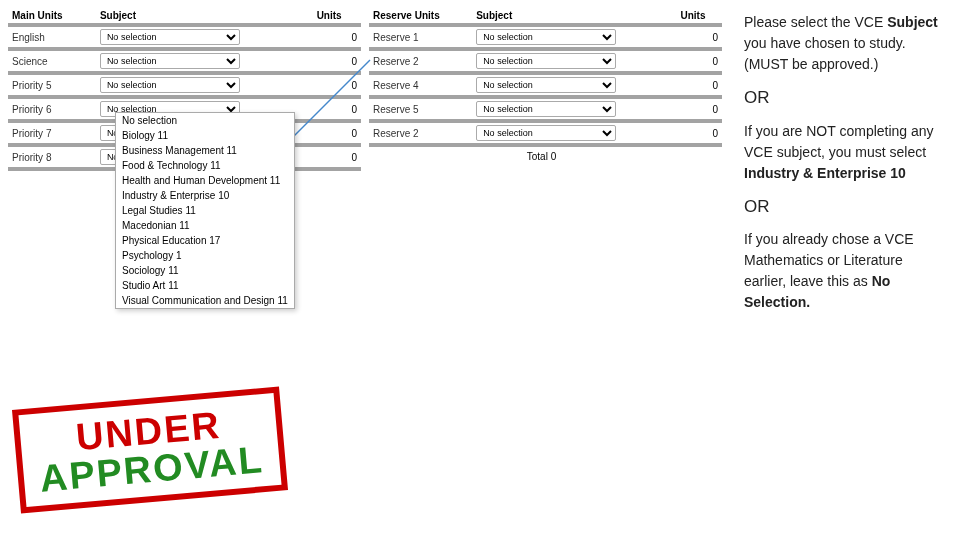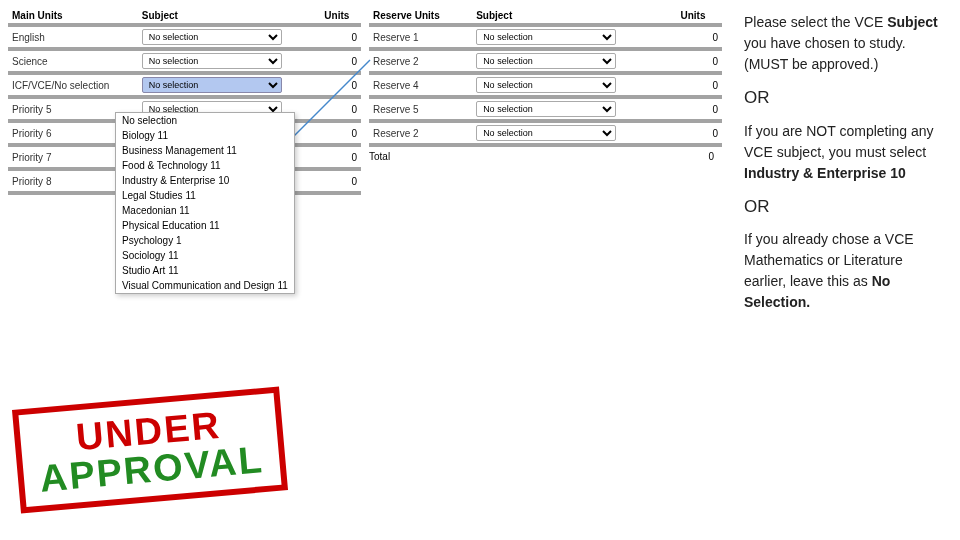--- a/index.html
+++ b/index.html
@@ -97,21 +97,21 @@
       box-shadow: 2px 2px 5px rgba(0,0,0,0.2);
     }
 
     .dropdown-open-container .dd-item {
       padding: 2px 6px;
       cursor: pointer;
     }
 
     .total-row {
       display: flex;
-      justify-content: space-between;
+      justify-content: center;
       font-size: 10px;
       margin-top: 4px;
       padding-right: 8px;
     }
 
     
     .diagonal-line {
       position: absolute;
       top: 0;
       left: 0;
@@ -205,25 +205,20 @@
           <tr>
                 <td class="row-label">English</td>
                 <td><select class="subject-select"><option>No selection</option></select></td>
                 <td class="units-val">0</td>
               </tr>
               <tr>
                 <td class="row-label">Science</td>
                 <td><select class="subject-select"><option>No selection</option></select></td>
                 <td class="units-val">0</td>
               </tr>
-              <tr class="highlight-row">
-                <td class="row-label">ICF/VCE/No selection</td>
-                <td><select class="subject-select"><option>No selection</option></select></td>
-                <td class="units-val">0</td>
-              </tr>
               <tr>
                 <td class="row-label">Priority 5</td>
                 <td><select class="subject-select"><option>No selection</option></select></td>
                 <td class="units-val">0</td>
               </tr>
               <tr>
                 <td class="row-label">Priority 6</td>
                 <td><select class="subject-select"><option>No selection</option></select></td>
                 <td class="units-val">0</td>
               </tr>
@@ -288,24 +283,25 @@
 
     <svg class="diagonal-line">
       <line x1="290" y1="140" x2="370" y2="60" stroke="#4488cc" stroke-width="1.5"></line>
     </svg>
 
     <div class="dropdown-open-container" id="dropdown-open">
     <div class="dd-item">No selection</div>
         <div class="dd-item">Biology 11</div>
         <div class="dd-item">Business Management 11</div>
         <div class="dd-item">Food &amp; Technology 11</div>
+        <div class="dd-item">Health and Human Development 11</div>
         <div class="dd-item">Industry &amp; Enterprise 10</div>
         <div class="dd-item">Legal Studies 11</div>
         <div class="dd-item">Macedonian 11</div>
-        <div class="dd-item">Physical Education 11</div>
+        <div class="dd-item">Physical Education 17</div>
         <div class="dd-item">Psychology 1</div>
         <div class="dd-item">Sociology 11</div>
         <div class="dd-item">Studio Art 11</div>
         <div class="dd-item">Visual Communication and Design 11</div>
       </div>
 
     <div class="stamp-container">
       <div class="stamp-box">
         <span class="stamp-under">UNDER</span>
         <span class="stamp-approval">APPROVAL</span>

